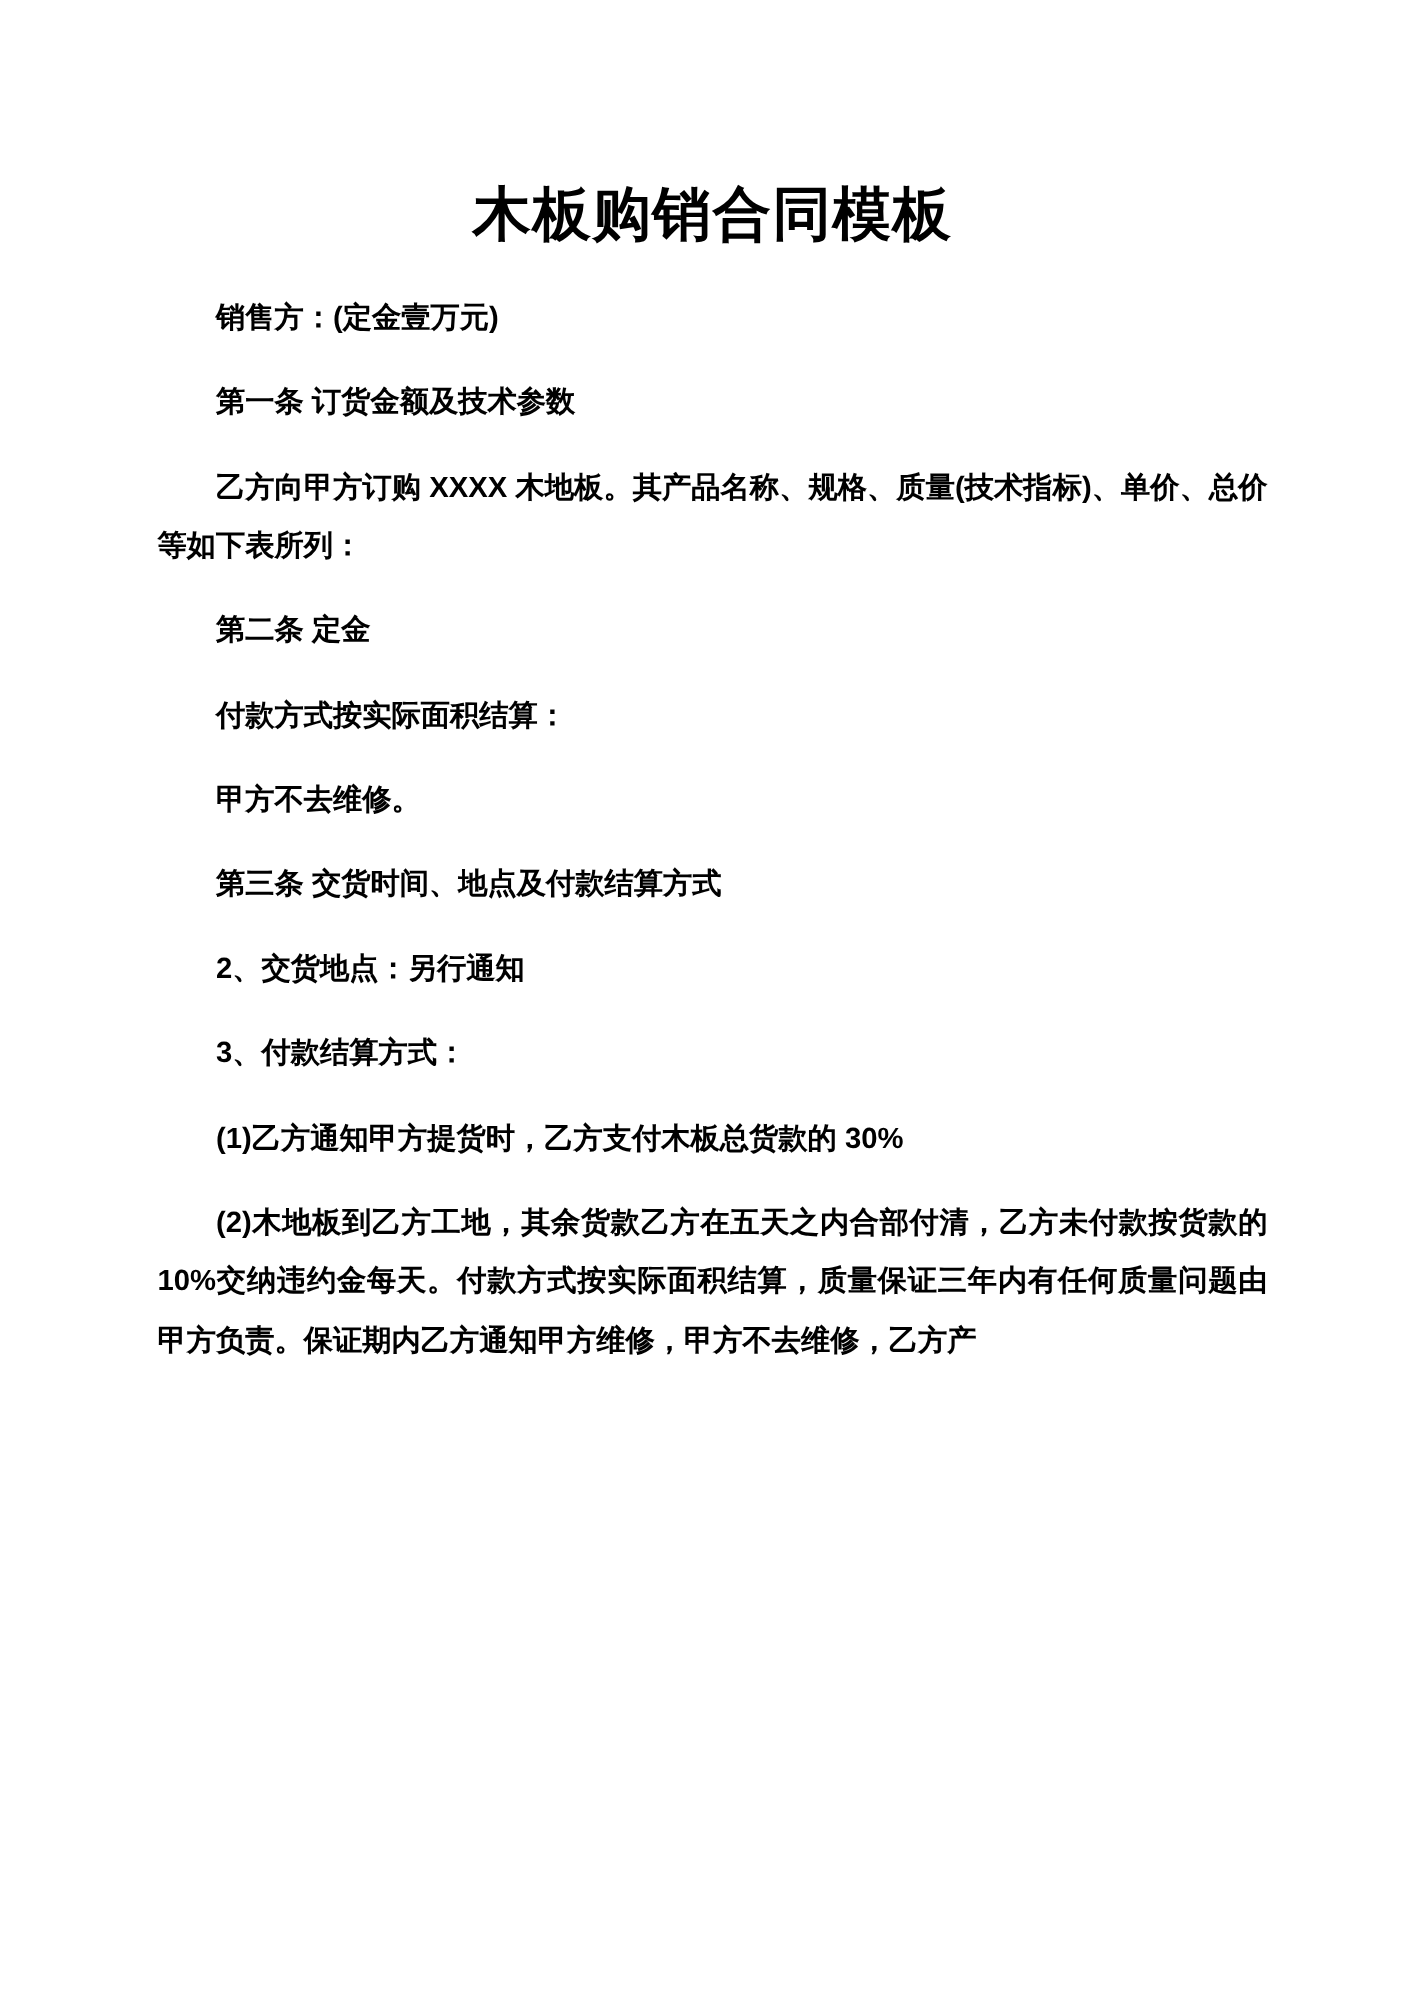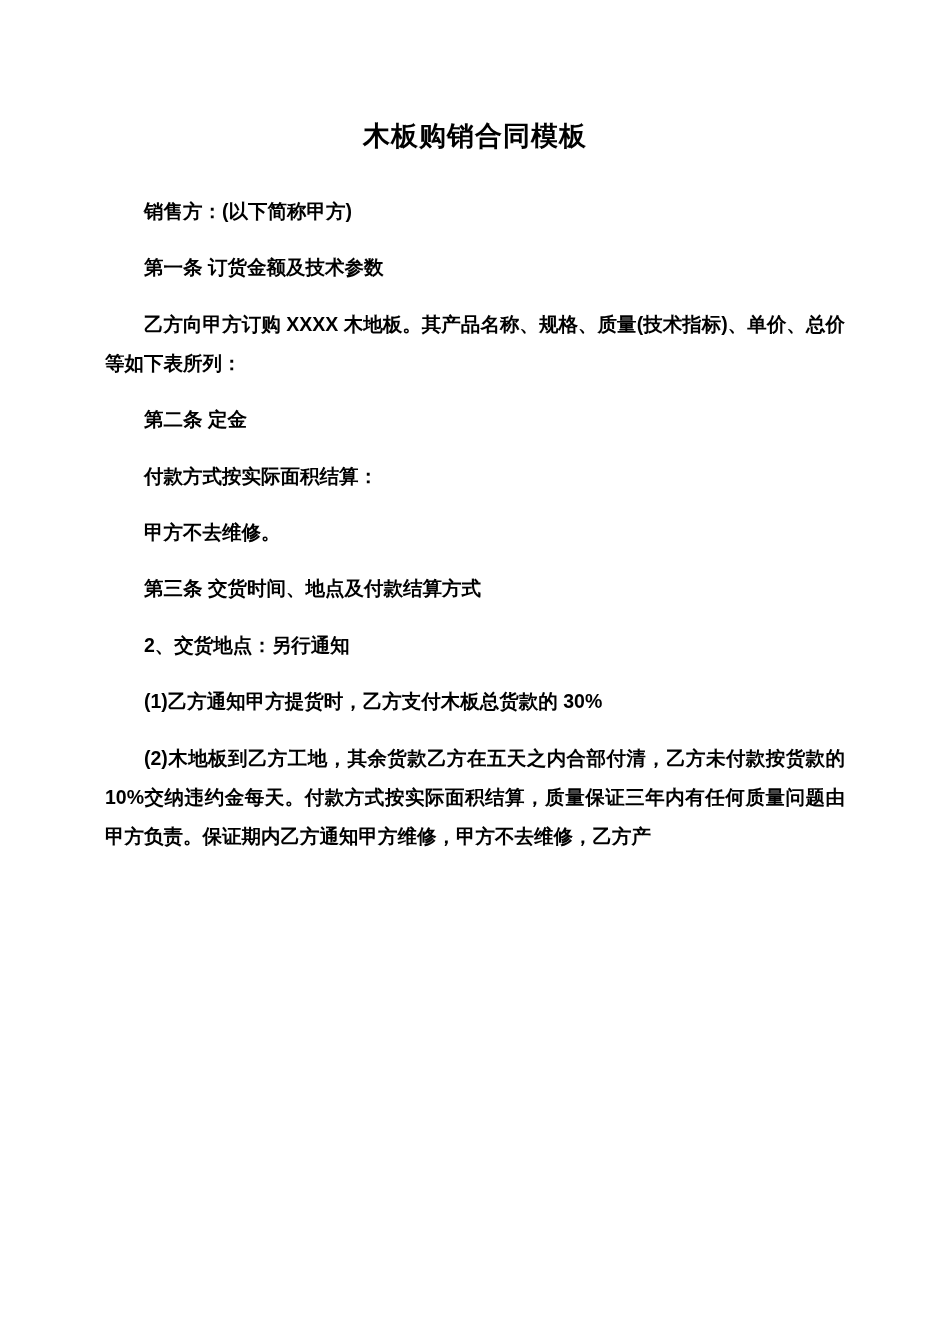--- a/index.html
+++ b/index.html
@@ -16,48 +16,49 @@
   }
   .page {
     position: relative;
     width: 950px;
     height: 1344px;
     box-sizing: border-box;
     padding: 120px 105px 40px 105px;
     background: #ffffff;
   }
   .doc-title {
-    font-size: 27px;
+    font-size: 39px;
     font-weight: bold;
     text-align: center;
     letter-spacing: 1px;
-    margin: 0 0 38px 0;
+    margin: 0 0 24px 0;
     line-height: 1.25;
   }
   .para {
     font-size: 19.5px;
     font-weight: bold;
     line-height: 2.02;
     margin: 0 0 17px 0;
     text-indent: 39px;
     text-align: justify;
     word-break: break-all;
   }
 </style>
 </head>
 <body>
 
 <div class="page">
 
   <h1 class="doc-title">木板购销合同模板</h1>
 
-  <p class="para">销售方：(以下简称甲方)</p>
+  <p class="para">销售方：(定金壹万元)</p>
   <p class="para">第一条 订货金额及技术参数</p>
   <p class="para">乙方向甲方订购 XXXX 木地板。其产品名称、规格、质量(技术指标)、单价、总价等如下表所列：</p>
   <p class="para">第二条 定金</p>
   <p class="para">付款方式按实际面积结算：</p>
   <p class="para">甲方不去维修。</p>
   <p class="para">第三条 交货时间、地点及付款结算方式</p>
   <p class="para">2、交货地点：另行通知</p>
+  <p class="para">3、付款结算方式：</p>
   <p class="para">(1)乙方通知甲方提货时，乙方支付木板总货款的 30%</p>
   <p class="para">(2)木地板到乙方工地，其余货款乙方在五天之内合部付清，乙方未付款按货款的 10%交纳违约金每天。付款方式按实际面积结算，质量保证三年内有任何质量问题由甲方负责。保证期内乙方通知甲方维修，甲方不去维修，乙方产</p>
 
 </div>
 
 </body></html>

